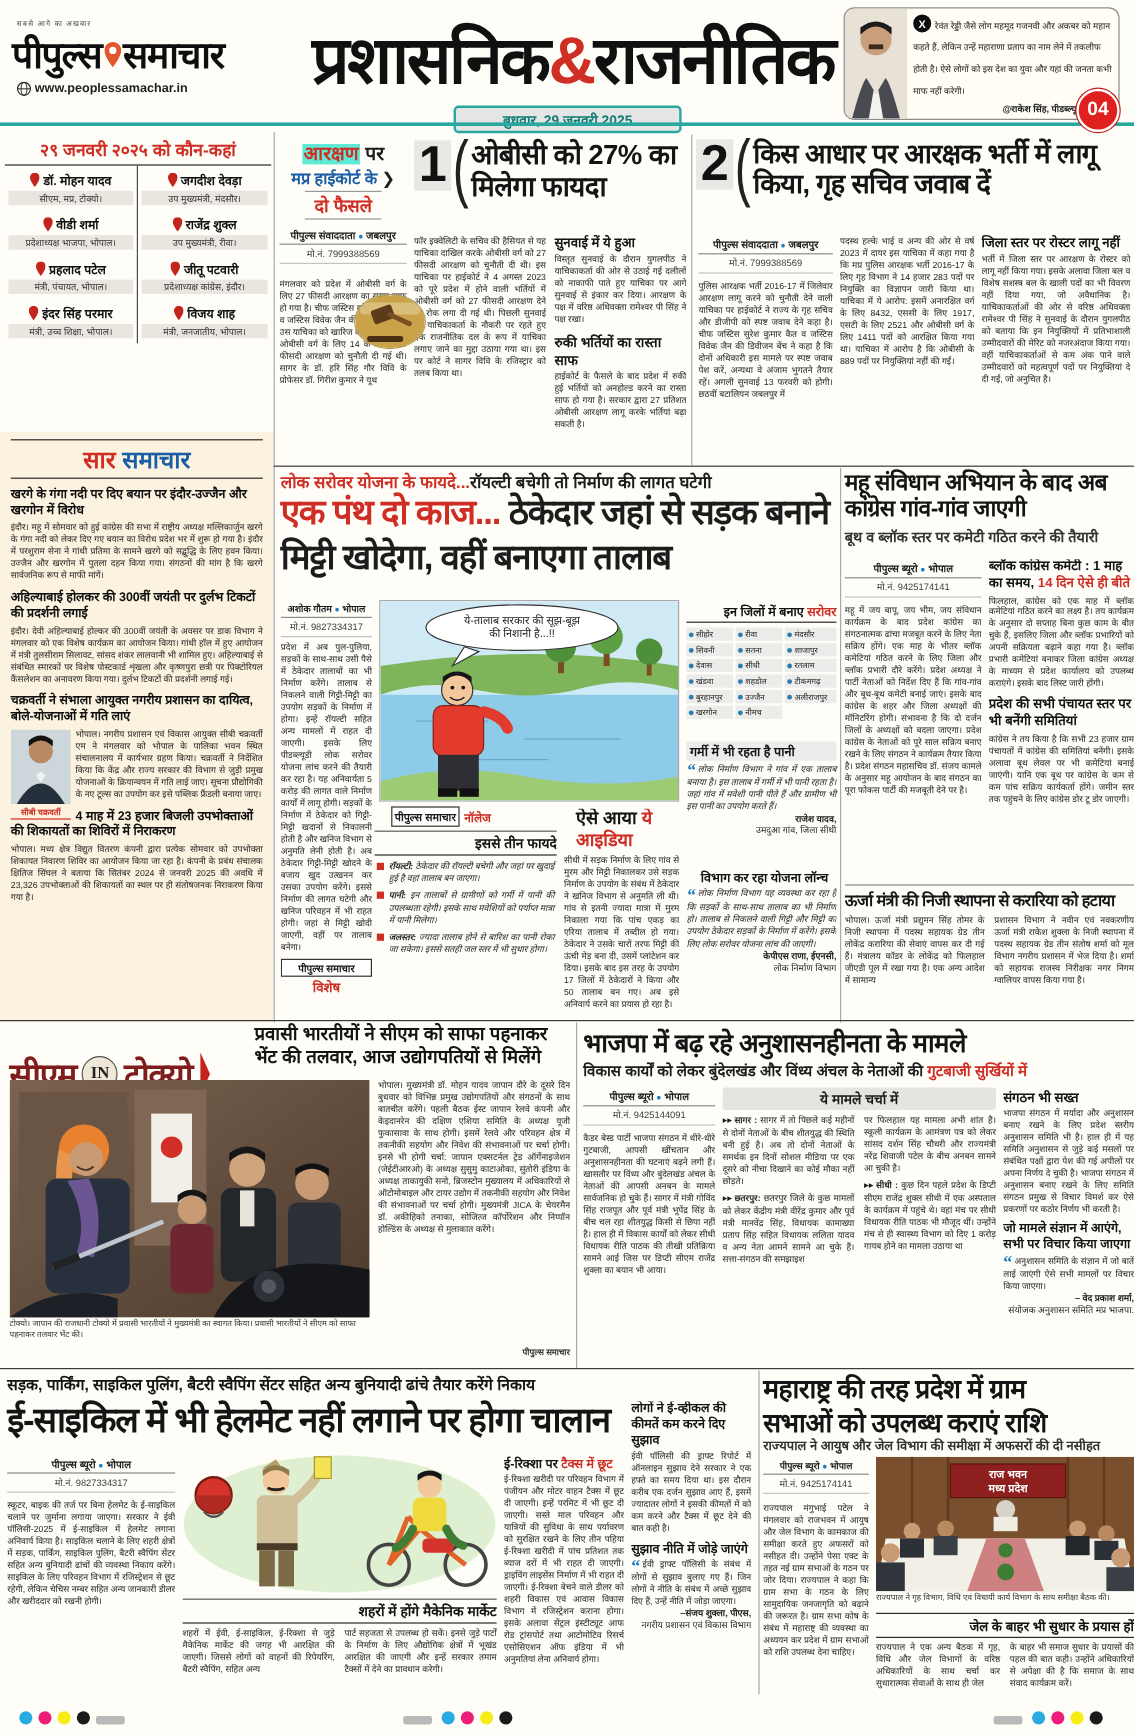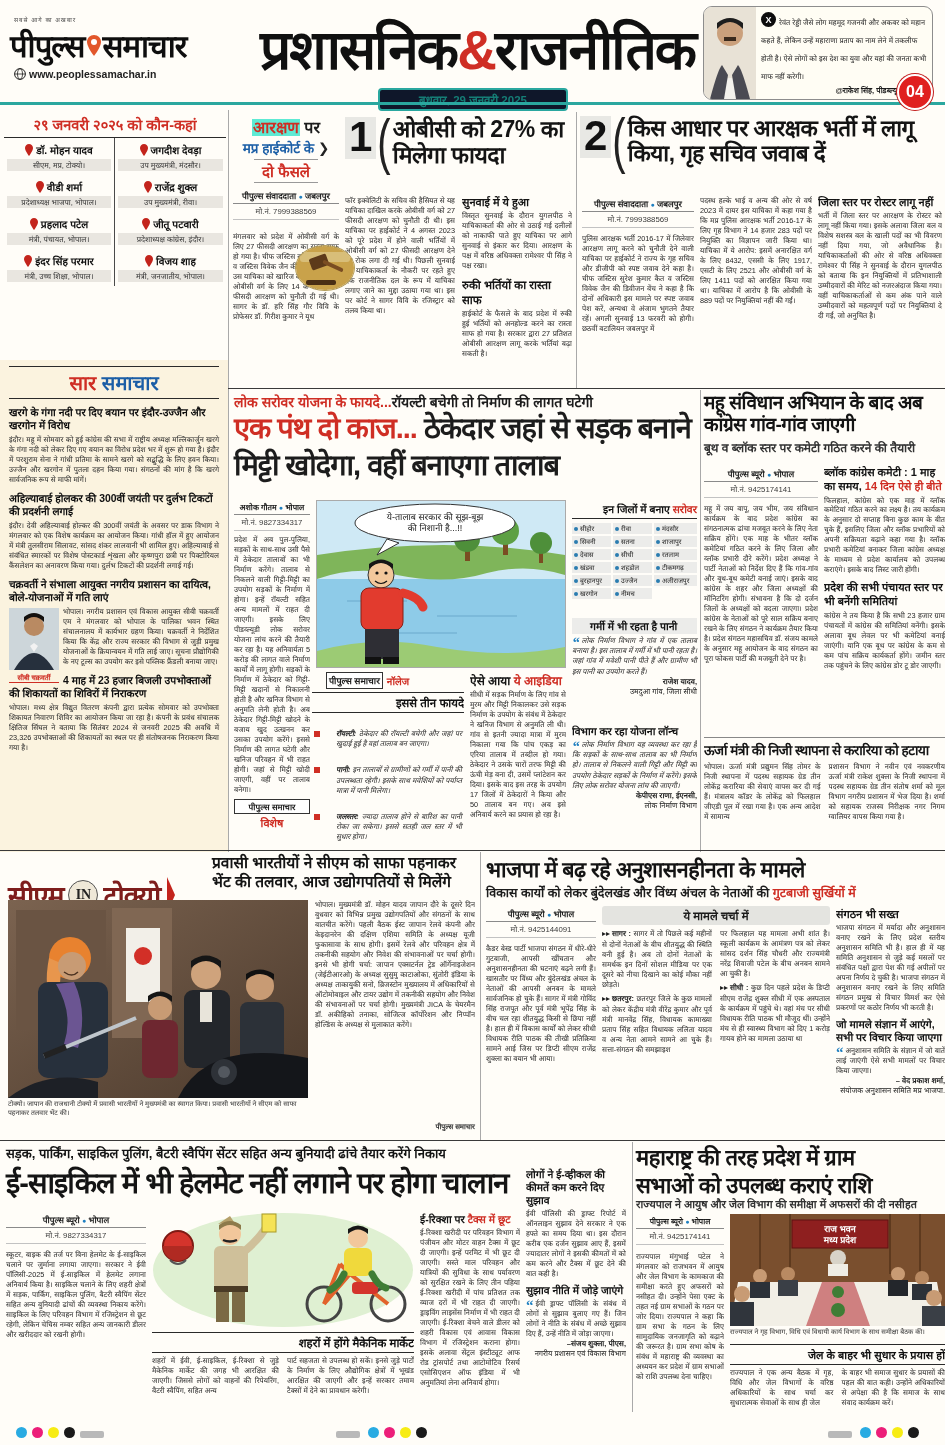--- a/index.html
+++ b/index.html
@@ -16,42 +16,42 @@
   .attr{font-weight:bold;font-size:7.5px;text-align:right;color:#1d1d1d;line-height:1.3;}
   .boxhead{font-weight:bold;text-align:right;border-top:1.5px solid #2a2a2a;border-bottom:1.5px solid #2a2a2a;padding:2px 0;color:#111;}
   .vline{width:1px;background:#a9a9a9;}
   .hline{height:1px;background:#3a3a3a;}
   .qmark{color:#1f7fc0;font-size:15px;font-weight:bold;line-height:8px;vertical-align:-4px;margin-right:2px;font-family:"Liberation Serif","DejaVu Serif",serif;}
   
   .logo-line{font-size:31px;font-weight:800;letter-spacing:-1px;color:#0e0e0e;display:flex;align-items:center;gap:2px;}
   .tagline{font-size:6px;color:#444;letter-spacing:1px;margin-left:4px;}
   .website{font-size:10.5px;font-weight:bold;color:#222;display:flex;align-items:center;gap:3px;margin-top:2px;margin-left:4px;}
   .main-title{font-size:55px;font-weight:800;letter-spacing:-2px;color:#101010;text-align:center;line-height:1.55;}
-  .date-pill{border:2px solid #2aa79f;border-radius:4px;background:#0f172a;color:#157d76;font-weight:bold;font-size:11.5px;text-align:center;padding:2px 0;}
+  .date-pill{border:2px solid #2aa79f;border-radius:4px;background:#e5e5e5;color:#157d76;font-weight:bold;font-size:11.5px;text-align:center;padding:2px 0;}
   .quote-box{border:1px solid #8d8d8d;border-radius:9px;background:#fffdf4;display:flex;overflow:hidden;}
   .page-badge{width:36px;height:36px;border-radius:50%;background:#e0201f;border:2px solid #fff;box-shadow:0 0 0 1px #c21b1a;color:#fff;font-weight:800;font-size:16px;display:flex;align-items:center;justify-content:center;}
   .xbadge{width:15px;height:15px;border-radius:50%;background:#0d0d0d;color:#fff;font-size:9px;font-weight:bold;display:inline-flex;align-items:center;justify-content:center;float:left;margin:1px 3px 0 0;}
   
   .ww-title{color:#cf2e24;font-weight:800;font-size:14.5px;text-align:center;padding:2px 0 3px;border-bottom:1.5px solid #2a2a2a;}
   .ww-grid{display:grid;grid-template-columns:1fr 1fr;}
   .ww-cell{padding:5px 3px 4px;text-align:center;}
   .ww-cell.l{border-right:1px solid #4a4a4a;}
   .ww-top{display:flex;align-items:center;justify-content:center;gap:3px;font-size:10.3px;font-weight:bold;color:#101010;}
   .ww-role{font-size:7.6px;background:#e9e6e0;color:#333;margin-top:2px;padding:1px 2px;}
   
   .saar{background:#fbf3df;padding:6px 9px 4px;}
   .saar-h{font-size:20px;font-weight:800;text-align:center;border-top:1.5px solid #2a2a2a;border-bottom:1.5px solid #2a2a2a;padding:2px 0;}
   .brief-t{font-size:10.4px;font-weight:bold;line-height:1.25;margin:7px 0 3px;color:#0f0f0f;}
   
   .numwrap{display:flex;align-items:flex-start;}
   .bignum{font-size:42px;font-weight:800;line-height:0.95;background:#e8e8e4;padding:0 4px 2px;color:#111;}
   .brack{font-size:40px;font-weight:400;transform:scaleY(1.55);display:inline-block;margin:2px 2px 0 1px;color:#222;}
   .dist{background:#ececea;margin:2px 0;padding:1px 2px;font-size:6.7px;display:flex;align-items:center;gap:2px;color:#222;white-space:nowrap;overflow:hidden;}
   .dist .dd{width:4px;height:4px;border-radius:50%;background:#2b7db0;flex:none;}
-  .ben{display:flex;gap:16px;margin:16px 2px;}
+  .ben{display:flex;gap:4px;margin:4px 2px;}
   .ben .sq{width:6px;height:6px;background:#cf2e24;margin-top:2px;flex:none;}
   .bullet-arrow{color:#1c1c1c;font-size:8px;font-weight:bold;margin-right:2px;}
   .tagbox{border:1px solid #333;background:#fff;font-size:8.3px;font-weight:bold;text-align:center;padding:1px 2px;}
   .cap{font-size:6.8px;color:#333;line-height:1.3;}
   .footer-dot{width:11px;height:11px;border-radius:50%;display:inline-block;margin-right:5px;}
   .footer-dash{width:24px;height:7px;background:#b9b9b9;display:inline-block;border-radius:2px;margin-right:8px;}
 </style>
 </head>
 <body>
 
@@ -318,21 +318,21 @@
         <span class="sq"></span>
         <span class="bti"><b>पानी:</b> <span>इन तालाबों से ग्रामीणों को गर्मी में पानी की उपलब्धता रहेगी। इसके साथ मवेशियों को पर्याप्त मात्रा में पानी मिलेगा।</span></span>
       </div>
     <div class="ben">
         <span class="sq"></span>
         <span class="bti"><b>जलस्तर:</b> <span>ज्यादा तालाब होने से बारिश का पानी रोका जा सकेगा। इससे सतही जल स्तर में भी सुधार होगा।</span></span>
       </div>
   </div>
 
   <div class="abs" style="left:470px;top:674px;width:96px;height:180px;overflow:hidden;">
-    <div class="sh" style="font-size:12px;line-height:1.2;"><span>ऐसे आया </span><span class="red">ये आइडिया</span></div>
+    <div class="sh" style="font-size:15px;line-height:1.2;margin-left:10px;"><span>ऐसे आया </span><span class="red">ये आइडिया</span></div>
     <div class="bt" style="margin-top:2px;">सीधी में सड़क निर्माण के लिए गांव से मुरम और मिट्टी निकालकर उसे सड़क निर्माण के उपयोग के संबंध में ठेकेदार ने खनिज विभाग से अनुमति ली थी। गांव से इतनी ज्यादा मात्रा में मुरम निकाला गया कि पांच एकड़ का एरिया तालाब में तब्दील हो गया। ठेकेदार ने उसके चारों तरफ मिट्टी की ऊंची मेड़ बना दी, उसमें प्लांटेशन कर दिया। इसके बाद इस तरह के उपयोग 17 जिलों में ठेकेदारों ने किया और 50 तालाब बन गए। अब इसे अनिवार्य करने का प्रयास हो रहा है।</div>
   </div>
 
   <div class="abs" style="left:572px;top:500px;width:125px;">
     <div class="boxhead" style="font-size:10.5px;border-top:none;"><span>इन जिलों में बनाए </span><span class="red">सरोवर</span></div>
     <div style="display:flex;gap:2px;margin-top:2px;">
       <div style="flex:1;">
         <div class="dist">
             <span class="dd"></span>
             <span>सीहोर</span>
@@ -403,28 +403,28 @@
           </div>
         <div class="dist">
             <span class="dd"></span>
             <span>अलीराजपुर</span>
           </div>
       </div>
     </div>
   </div>
 
   <div class="abs" style="left:572px;top:618px;width:125px;">
-    <div class="sh" style="font-size:10.5px;background:#ececea;padding:1px 18px;">गर्मी में भी रहता है पानी</div>
+    <div class="sh" style="font-size:10.5px;background:#ececea;padding:1px 3px;">गर्मी में भी रहता है पानी</div>
     <div class="bti" style="margin-top:2px;"><span class="qmark">“</span><span>लोक निर्माण विभाग ने गांव में एक तालाब बनाया है। इस तालाब में गर्मी में भी पानी रहता है। जहां गांव में मवेशी पानी पीते हैं और ग्रामीण भी इस पानी का उपयोग करते हैं।</span></div>
     <div class="attr">राजेश यादव,</div>
     <div class="attr" style="font-weight:normal;">उमदुआ गांव, जिला सीधी</div>
   </div>
 
   <div class="abs" style="left:572px;top:724px;width:125px;height:130px;overflow:hidden;">
-    <div class="sh blue" style="font-size:10.5px;">विभाग कर रहा योजना लॉन्च</div>
+    <div class="sh blue" style="font-size:10.5px;margin-left:12px;">विभाग कर रहा योजना लॉन्च</div>
     <div class="bti" style="margin-top:2px;"><span class="qmark">“</span><span>लोक निर्माण विभाग यह व्यवस्था कर रहा है कि सड़कों के साथ-साथ तालाब का भी निर्माण हो। तालाब से निकलने वाली गिट्टी और मिट्टी का उपयोग ठेकेदार सड़कों के निर्माण में करेंगे। इसके लिए लोक सरोवर योजना लांच की जाएगी।</span></div>
     <div class="attr">केपीएस राणा, ईएनसी,</div>
     <div class="attr" style="font-weight:normal;">लोक निर्माण विभाग</div>
   </div>
 
   <div class="abs" style="left:704px;top:392px;width:241px;">
     <div class="sh" style="font-size:19px;line-height:1.15;letter-spacing:-0.5px;">महू संविधान अभियान के बाद अब कांग्रेस गांव-गांव जाएगी</div>
     <div class="sh" style="font-size:12px;margin-top:3px;color:#333;">बूथ व ब्लॉक स्तर पर कमेटी गठित करने की तैयारी</div>
   </div>
   <div class="abs" style="left:704px;top:466px;width:114px;">

